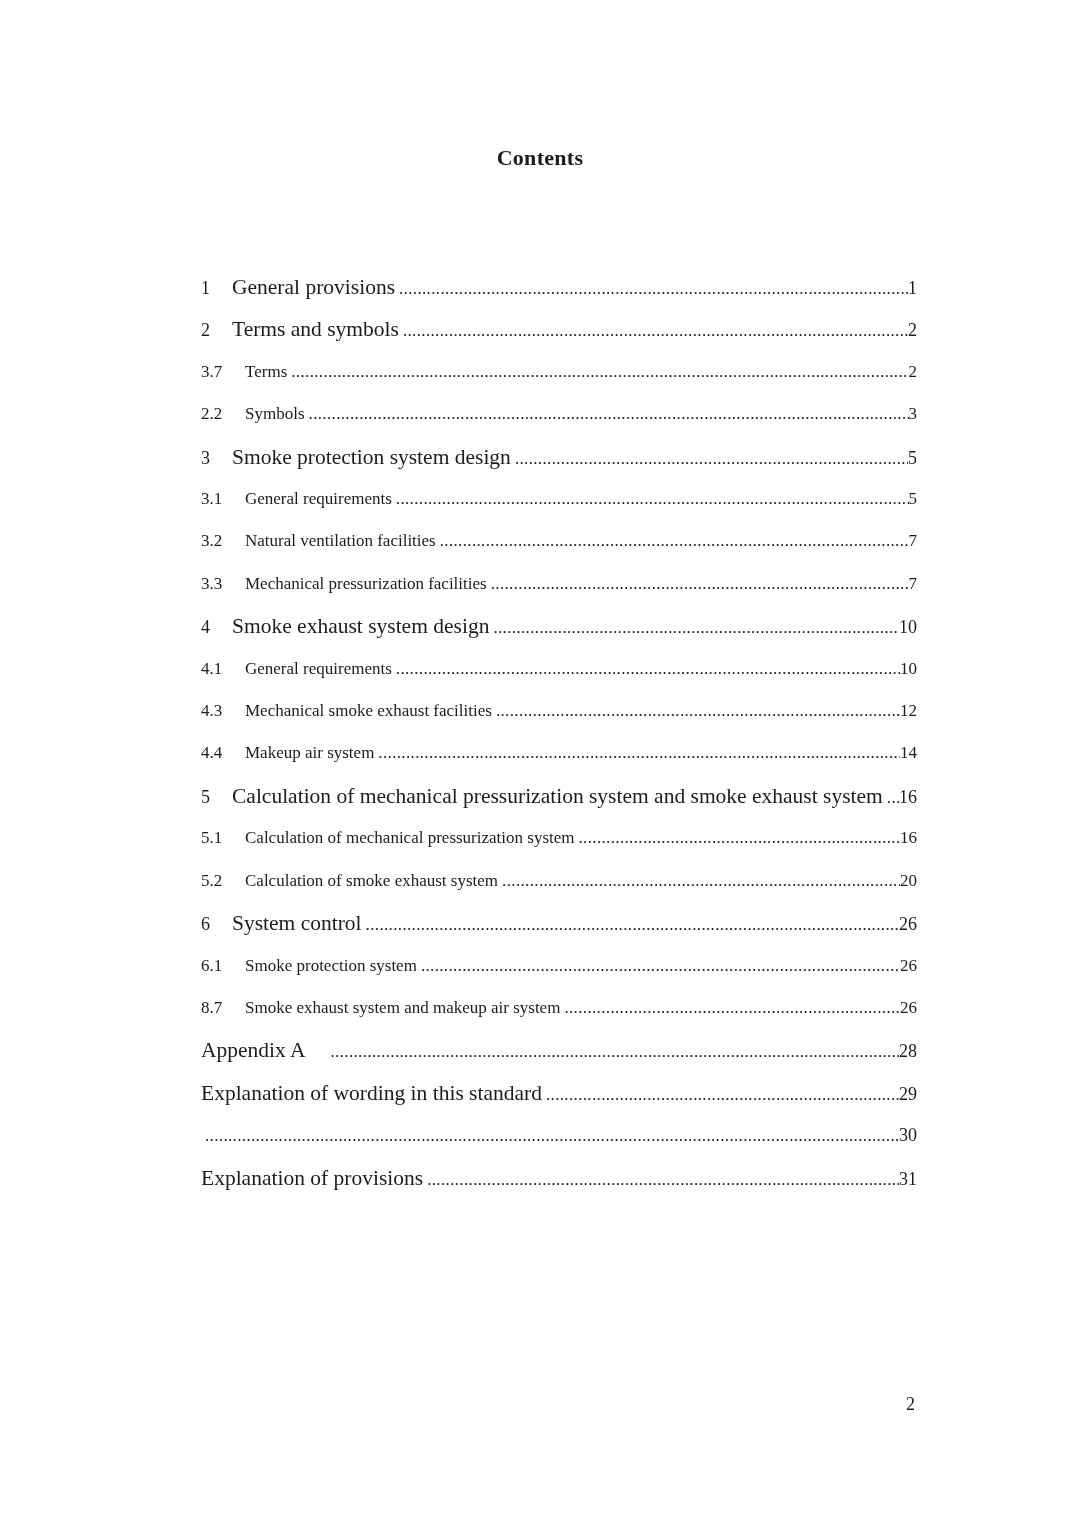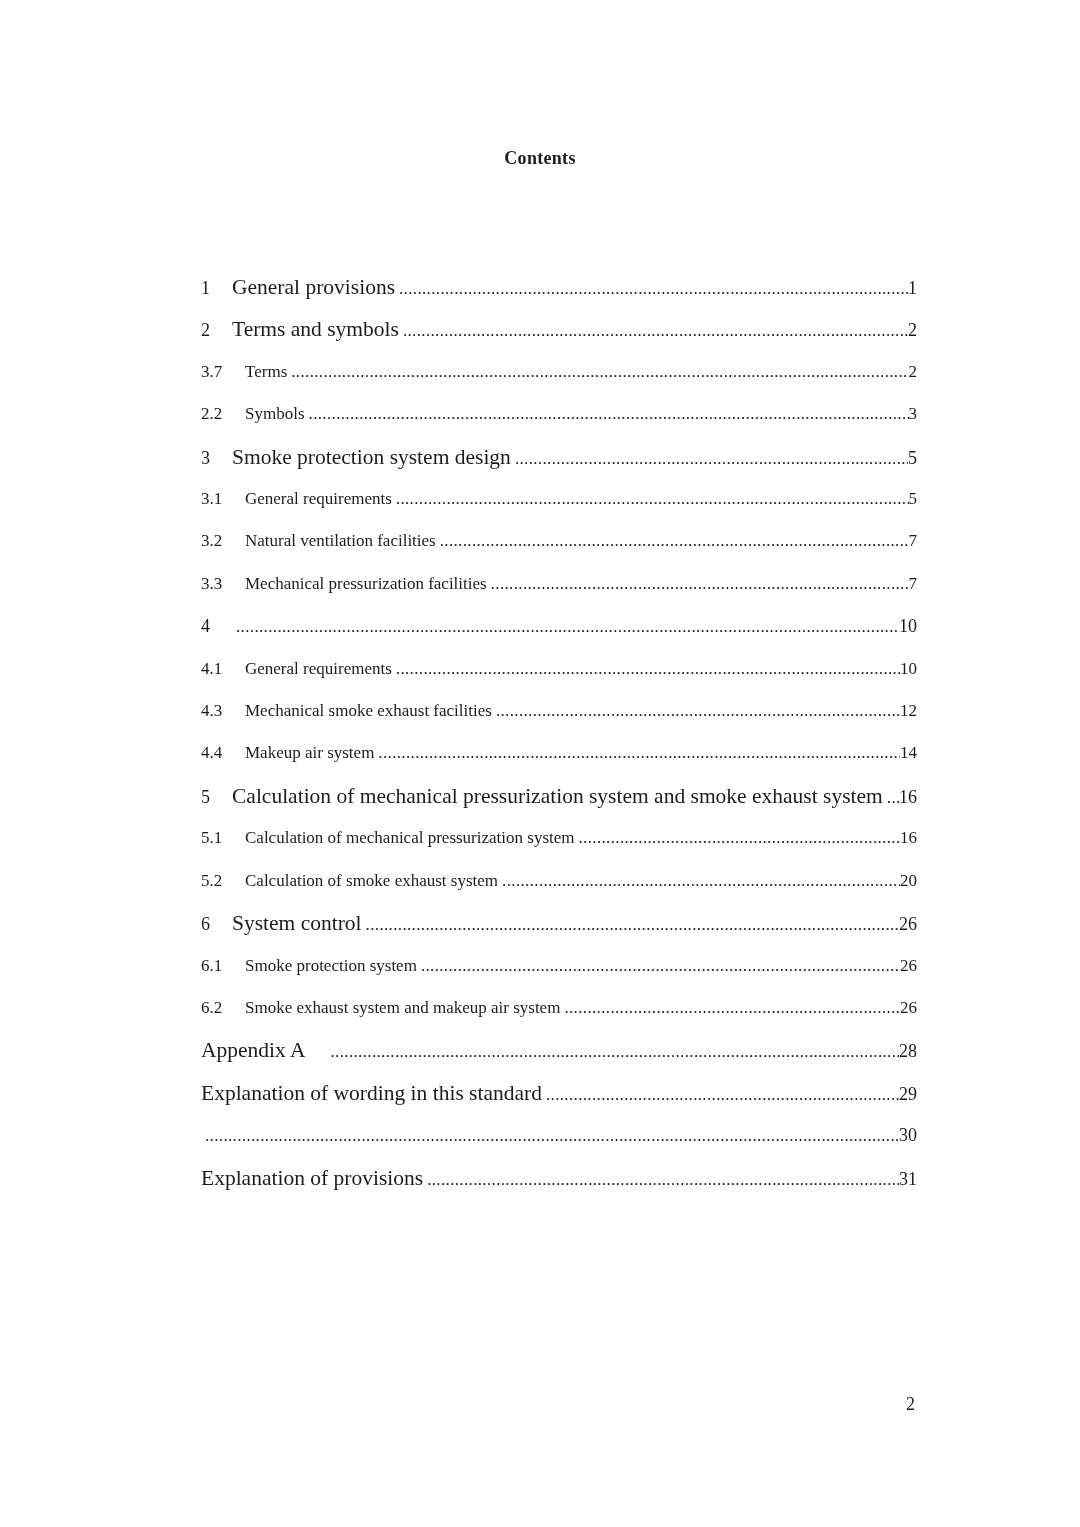--- a/index.html
+++ b/index.html
@@ -16,21 +16,21 @@
     color: #1c1c1c;
     overflow: hidden;
   }
   .title {
     position: absolute;
     top: 139px;
     left: 0;
     width: 100%;
     margin: 0;
     text-align: center;
-    font-size: 18px;
+    font-size: 22px;
     line-height: 38px;
     font-weight: bold;
     letter-spacing: 0.3px;
   }
   .toc {
     position: absolute;
     left: 201px;
     right: 163px;
     top: 266px;
   }
@@ -125,20 +125,21 @@
     <span class="pagenum">7</span>
   </div>
       <div class="toc-row l2">
     <span class="num">3.3</span>
     <span class="label">Mechanical pressurization facilities</span>
     <span class="leader"></span>
     <span class="pagenum">7</span>
   </div>
       <div class="toc-row l1">
     <span class="num">4</span>
+    <span class="label">Smoke exhaust system design</span>
     <span class="leader"></span>
     <span class="pagenum">10</span>
   </div>
       <div class="toc-row l2">
     <span class="num">4.1</span>
     <span class="label">General requirements</span>
     <span class="leader"></span>
     <span class="pagenum">10</span>
   </div>
       <div class="toc-row l2">
@@ -177,21 +178,21 @@
     <span class="leader"></span>
     <span class="pagenum">26</span>
   </div>
       <div class="toc-row l2">
     <span class="num">6.1</span>
     <span class="label">Smoke protection system</span>
     <span class="leader"></span>
     <span class="pagenum">26</span>
   </div>
       <div class="toc-row l2">
-    <span class="num">6.2</span>
+    <span class="num">8.7</span>
     <span class="label">Smoke exhaust system and makeup air system</span>
     <span class="leader"></span>
     <span class="pagenum">26</span>
   </div>
       <div class="toc-row appendix">
     <span class="num">Appendix A</span>
     <span class="leader"></span>
     <span class="pagenum">28</span>
   </div>
       <div class="toc-row plain">

